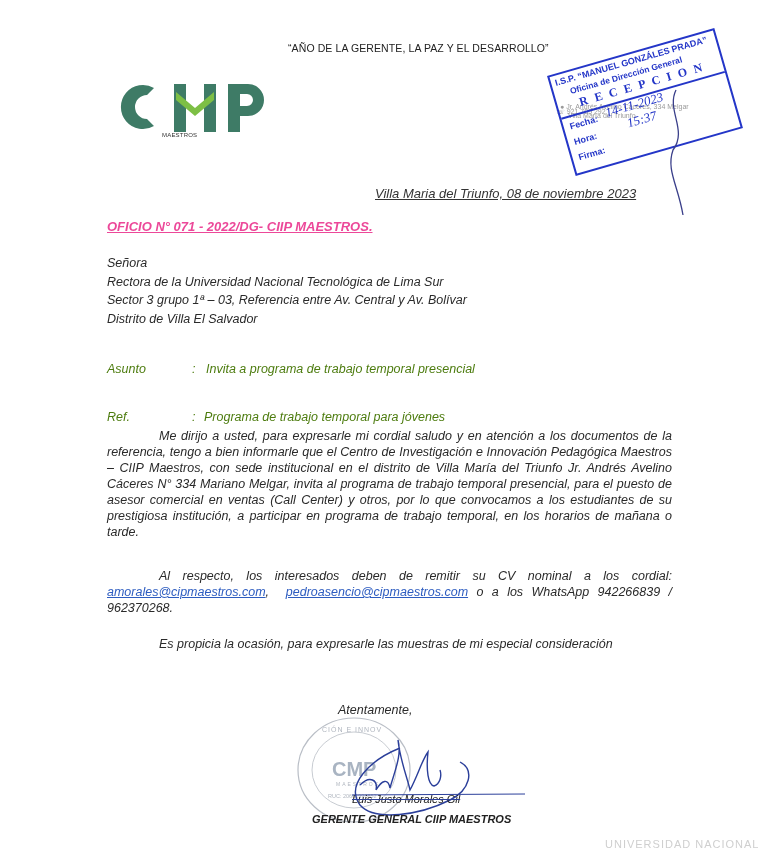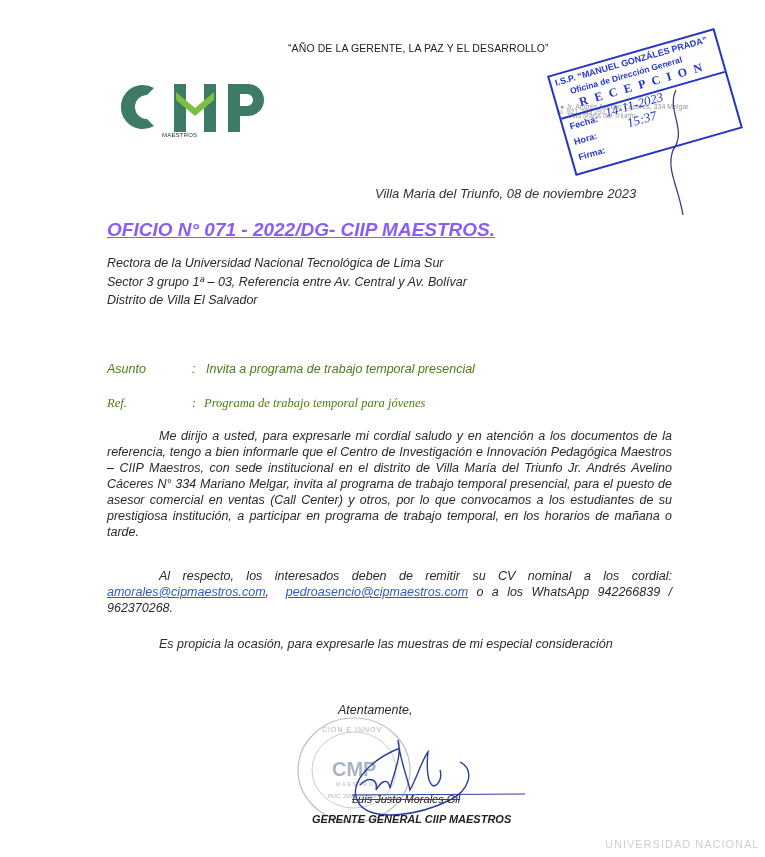--- a/index.html
+++ b/index.html
@@ -3,23 +3,23 @@
 <meta charset="utf-8">
 <style>
   html, body { margin: 0; padding: 0; background: #ffffff; }
   body { width: 765px; height: 857px; position: relative; overflow: hidden;
          font-family: "Liberation Sans", sans-serif; color: #1e1e1e; }
   .abs { position: absolute; }
   .motto { left: 288px; top: 42px; font-size: 10.5px; letter-spacing: 0.1px; color: #222; }
   .logo { left: 114px; top: 78px; width: 150px; height: 60px; }
   .logo-sub { left: 162px; top: 132px; font-size: 6px; color: #333; letter-spacing: 0.2px; }
   .stamp { left: 548px; top: 20px; width: 200px; height: 150px; }
-  .place-date { left: 375px; top: 186px; font-size: 13px; font-style: italic; color: #333; }
-  .oficio { left: 107px; top: 219px; font-size: 19px; font-style: italic; font-weight: bold;
-            text-decoration: underline; color: #8b5cf6; }
+  .place-date { left: 375px; top: 186px; font-size: 13px; font-style: italic; color: #333; text-decoration: underline; }
+  .oficio { left: 107px; top: 219px; font-size: 13px; font-style: italic; font-weight: bold;
+            text-decoration: underline; color: #ec4899; }
   .addr { left: 107px; top: 254px; font-size: 12.5px; font-style: italic; line-height: 18.5px; color: #2a2a2a; }
   .addr .name { font-weight: bold; color: #111; }
   .meta-row { left: 107px; font-size: 12.5px; font-style: italic; color: #4d7c0f; }
   .meta-row .lbl { display: inline-block; width: 85px; }
   .meta-row .colon { display: inline-block; width: 14px; }
   .para { left: 107px; width: 565px; font-size: 12.5px; font-style: italic; line-height: 16px;
           text-align: justify; color: #2a2a2a; }
   .para .indent { display: inline-block; width: 52px; }
   .link { color: #2d5cc0; text-decoration: underline; }
   .closing { left: 338px; top: 703px; font-size: 12.5px; font-style: italic; color: #2a2a2a; }
@@ -75,29 +75,30 @@
   <svg style="position:absolute;left:0;top:0" width="200" height="200" viewBox="0 0 200 200">
     <path d="M128 70 C118 90 140 110 125 130 C118 150 130 165 135 195" stroke="#3a3f8a" stroke-width="1.3" fill="none"></path>
   </svg>
 </div>
 
 <div class="abs place-date">Villa Maria del Triunfo, 08 de noviembre 2023</div>
 
 <div class="abs oficio">OFICIO N° 071 - 2022/DG- CIIP MAESTROS.</div>
 
 <div class="abs addr">
+  <div>Señora</div>
   <div>Rectora de la Universidad Nacional Tecnológica de Lima Sur</div>
   <div>Sector 3 grupo 1ª – 03, Referencia entre Av. Central y Av. Bolívar</div>
   <div>Distrito de Villa El Salvador</div>
 </div>
 
 <div class="abs meta-row" style="top:362px;">
   <span class="lbl">Asunto</span><span class="colon">:</span><span>Invita a programa de trabajo temporal presencial</span>
 </div>
-<div class="abs meta-row" style="top:396px;font-family:Liberation Serif, serif;">
+<div class="abs meta-row" style="top:410px;">
   <span class="lbl">Ref.</span><span class="colon" style="width:12px">:</span><span>Programa de trabajo temporal para jóvenes</span>
 </div>
 
 <div class="abs para" style="top:428px;">
   <span class="indent"></span><span>Me dirijo a usted, para expresarle mi cordial saludo y en  atención a los documentos de la referencia, tengo a bien  informarle que el Centro de Investigación e Innovación Pedagógica Maestros – CIIP Maestros, con sede institucional en el distrito de Villa María del Triunfo Jr. Andrés Avelino Cáceres N° 334 Mariano Melgar, invita al programa de trabajo temporal presencial, para el puesto de asesor comercial en ventas (Call Center) y otros, por lo que convocamos a los estudiantes de su prestigiosa institución, a participar en programa de trabajo temporal, en los horarios de mañana o tarde.</span>
 </div>
 
 <div class="abs para" style="top:568px;">
   <span class="indent"></span><span>Al respecto, los interesados deben de remitir su CV nominal a los cordial:</span>
   <a class="link">amorales@cipmaestros.com</a><span>,</span>&nbsp;

